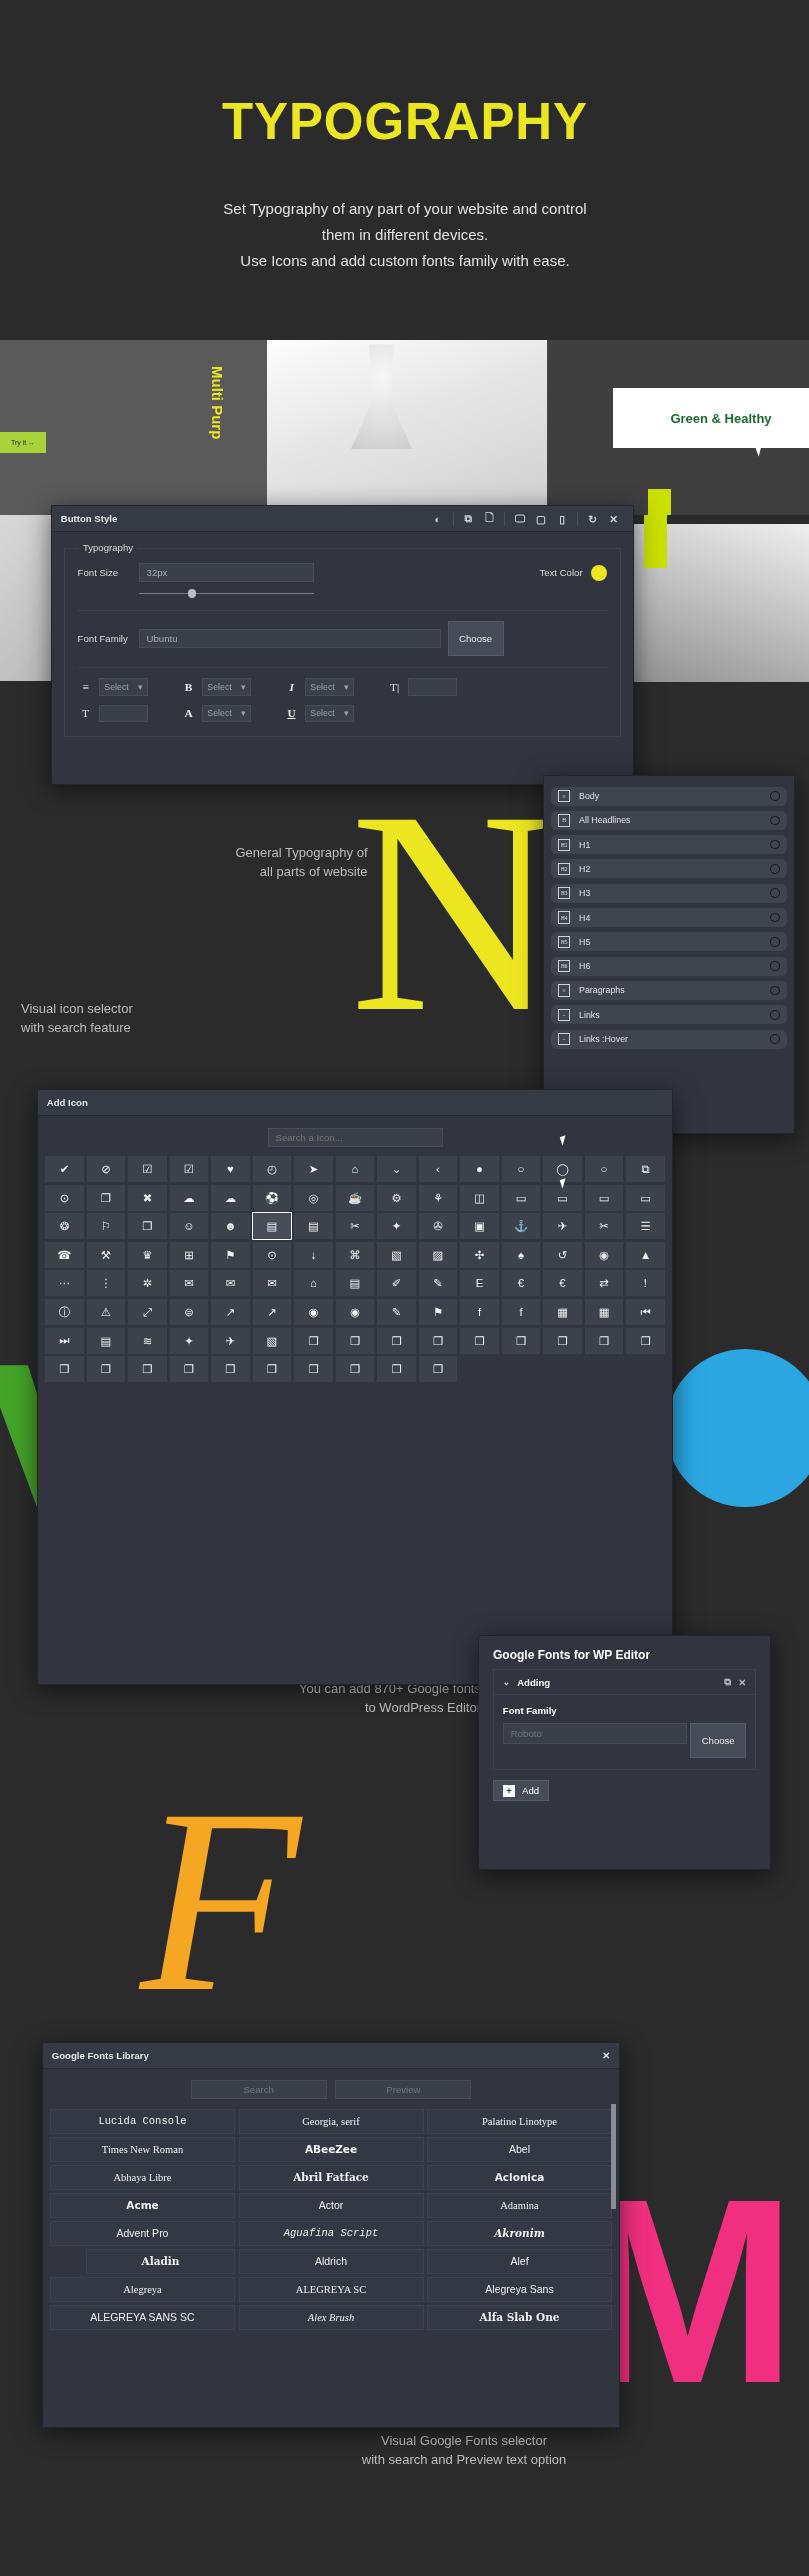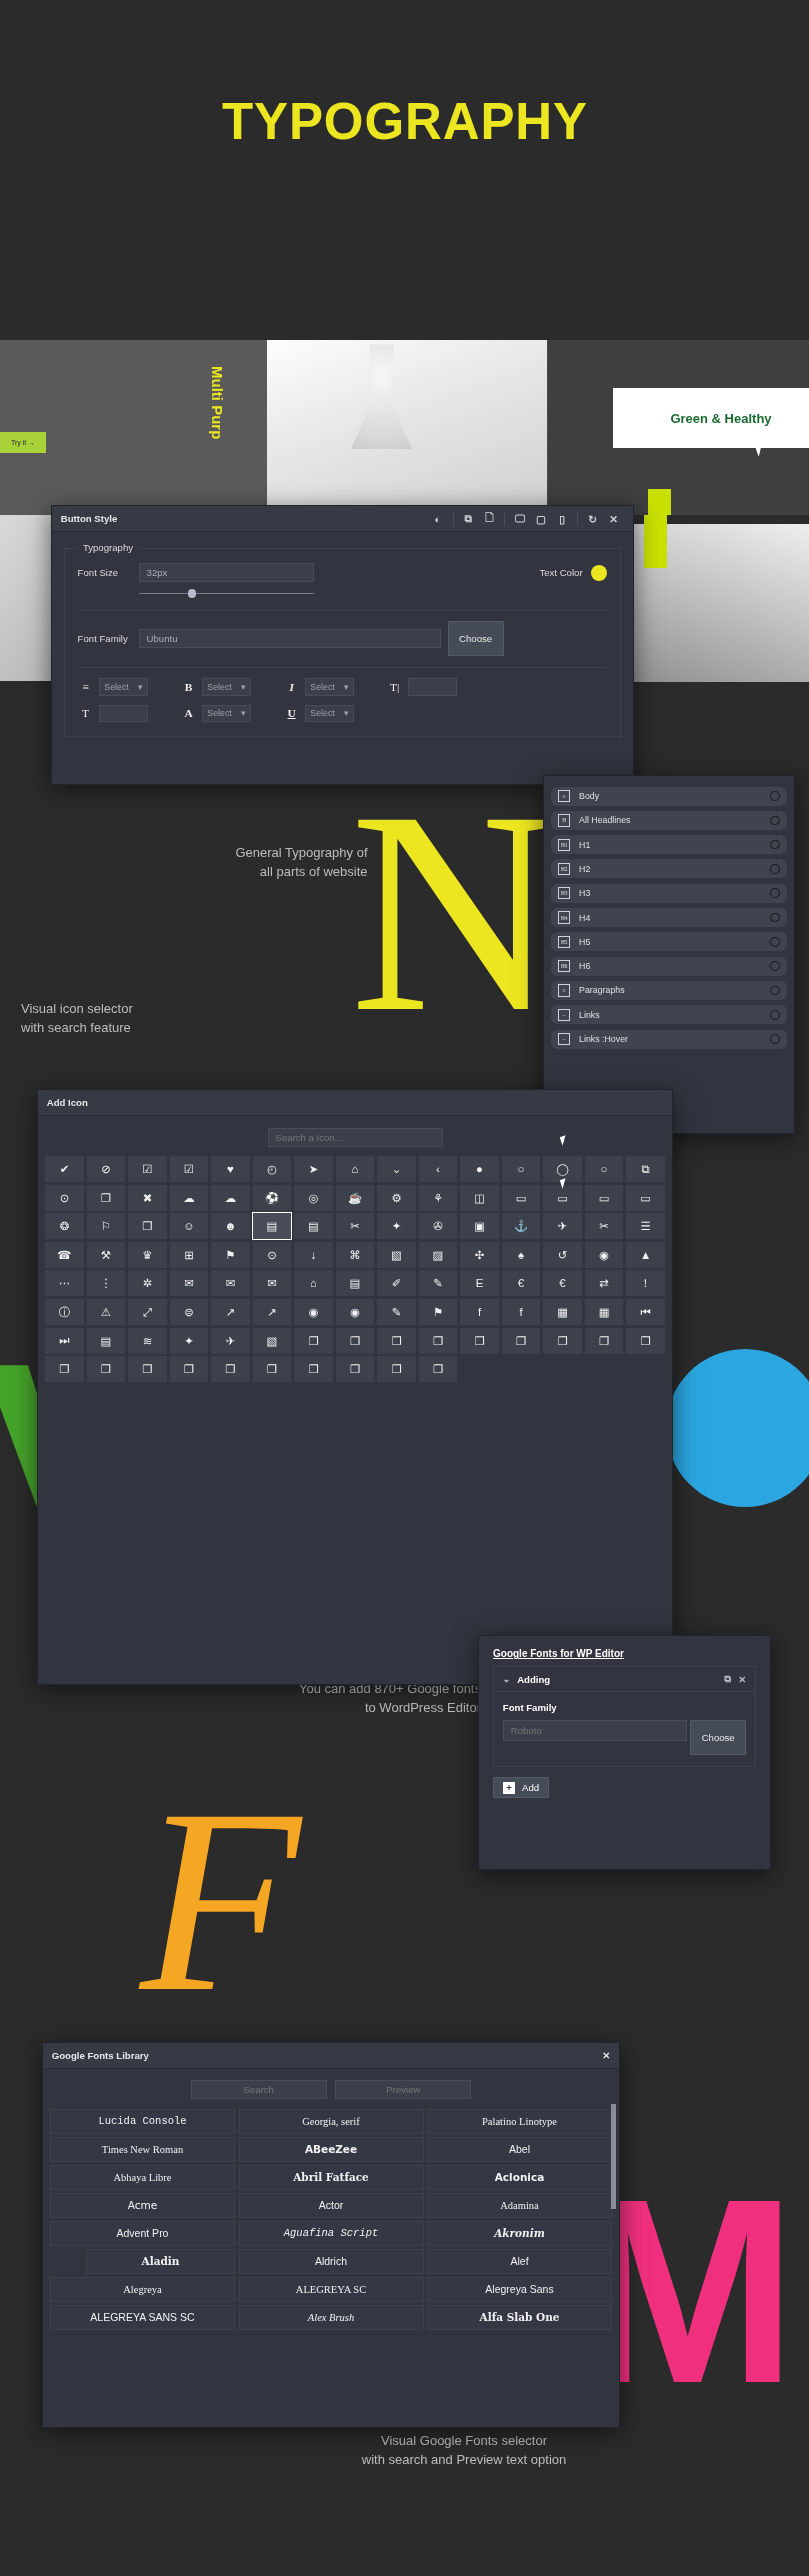--- a/index.html
+++ b/index.html
@@ -124,21 +124,21 @@
   #addicon { left:37px; top:1089px; width:636px; height:596px; }
   .ai-search { display:flex; justify-content:center; padding:12.3px 0 8.8px; }
   .ai-search .inp { width:175px; }
   .icon-grid { display:grid; grid-template-columns:repeat(15,1fr); gap:2.6px; padding:0 7px 8.8px; }
   .icon-cell { height:26px; background:#3d414c; display:flex; align-items:center;
       justify-content:center; color:#f1f1f1; font-size:11.4px; }
   .icon-cell.sel2 { outline:0.9px solid #fff; background:#474c58; }
 
   
   #gfwp { left:478px; top:1635px; width:293px; height:235px; border-radius:2.6px; }
-  .gf-h { padding:12.3px 14px 7px; font-size:10px; font-weight:bold; color:#fff;text-decoration:underline; }
+  .gf-h { padding:12.3px 14px 7px; font-size:12px; font-weight:bold; color:#fff; }
   .gf-card { margin:0 14px; border:0.9px solid #3d414d; }
   .gf-card-h { display:flex; align-items:center; height:24.5px; padding:0 8.8px;
       border-bottom:0.9px solid #3d414d; font-size:9.6px; font-weight:bold; color:#fff; }
   .gf-card-h .chev { margin-right:7px; font-size:8.8px; color:#cfd2da; }
   .gf-card-h .sp { flex:1; }
   .gf-card-h .ic2 { color:#b9bcc6; font-size:9.6px; margin-left:7px; }
   .gf-body { padding:10.5px 8.8px; }
   .gf-body .fl { font-size:9.6px; font-weight:bold; color:#fff; margin-bottom:7px; }
   .gf-body .inline { display:flex; gap:3.5px; }
   .gf-body .inp { flex:1; height:21px; }
@@ -157,20 +157,25 @@
   .gl-scroll { position:absolute; right:3.5px; top:61px; width:4.4px; height:105px; background:#8a8d97; }
 
   .cursor-b { position:absolute; width:0;height:0; border-left:6.1px solid #fff;
       border-bottom:9.6px solid transparent; transform:rotate(-18deg); z-index:40; }
 </style>
 </head>
 <body>
 
 <div class="hero">
   <div class="hero-title">TYPOGRAPHY</div>
+  <div class="hero-sub">
+    <div>Set Typography of any part of your website and control</div>
+    <div>them in different devices.</div>
+    <div>Use Icons and add custom fonts family with ease.</div>
+  </div>
 </div>
 
 <div class="band">
   <div class="band-left"></div>
   <div class="trybtn">Try it →</div>
   <div class="multipurp">Multi Purp</div>
   <div class="band-photo1"></div>
   <div class="band-right"></div>
   <div class="greenbox">Green &amp; Healthy</div>
   <div class="cursor-a"></div>
@@ -514,21 +519,21 @@
   <div class="font-grid" id="font-grid">
       <div class="font-cell" style="font-family:'Liberation Mono',monospace;">Lucida Console</div>
       <div class="font-cell" style="font-family:'Liberation Serif',serif;">Georgia, serif</div>
       <div class="font-cell" style="font-family:'Liberation Serif',serif;">Palatino Linotype</div>
       <div class="font-cell" style="font-family:'Liberation Serif',serif;">Times New Roman</div>
       <div class="font-cell" style="font-family:'DejaVu Sans',sans-serif;font-weight:bold;">ABeeZee</div>
       <div class="font-cell" style="font-family:'Liberation Sans',sans-serif;">Abel</div>
       <div class="font-cell" style="font-family:'Liberation Serif',serif;">Abhaya Libre</div>
       <div class="font-cell" style="font-family:'DejaVu Serif',serif;font-weight:bold;">Abril Fatface</div>
       <div class="font-cell" style="font-family:'DejaVu Sans',sans-serif;font-weight:bold;">Aclonica</div>
-      <div class="font-cell" style="font-family:'DejaVu Sans',sans-serif;font-weight:normal;">Acme</div>
+      <div class="font-cell" style="font-family:'DejaVu Sans',sans-serif;font-weight:bold;">Acme</div>
       <div class="font-cell" style="font-family:'Liberation Sans',sans-serif;">Actor</div>
       <div class="font-cell" style="font-family:'Liberation Serif',serif;">Adamina</div>
       <div class="font-cell" style="font-family:'Liberation Sans',sans-serif;">Advent Pro</div>
       <div class="font-cell" style="font-family:Liberation Mono, monospace;font-style:italic;">Aguafina Script</div>
       <div class="font-cell" style="font-family:'DejaVu Serif',serif;font-style:italic;font-weight:bold;">Akronim</div>
       <div class="font-cell" style="font-family:'DejaVu Serif',serif;font-weight:bold;margin-left:36px;">Aladin</div>
       <div class="font-cell" style="font-family:'Liberation Sans',sans-serif;">Aldrich</div>
       <div class="font-cell" style="font-family:'Liberation Sans',sans-serif;">Alef</div>
       <div class="font-cell" style="font-family:'Liberation Serif',serif;">Alegreya</div>
       <div class="font-cell" style="font-family:'Liberation Serif',serif;font-variant:small-caps;">ALEGREYA SC</div>

